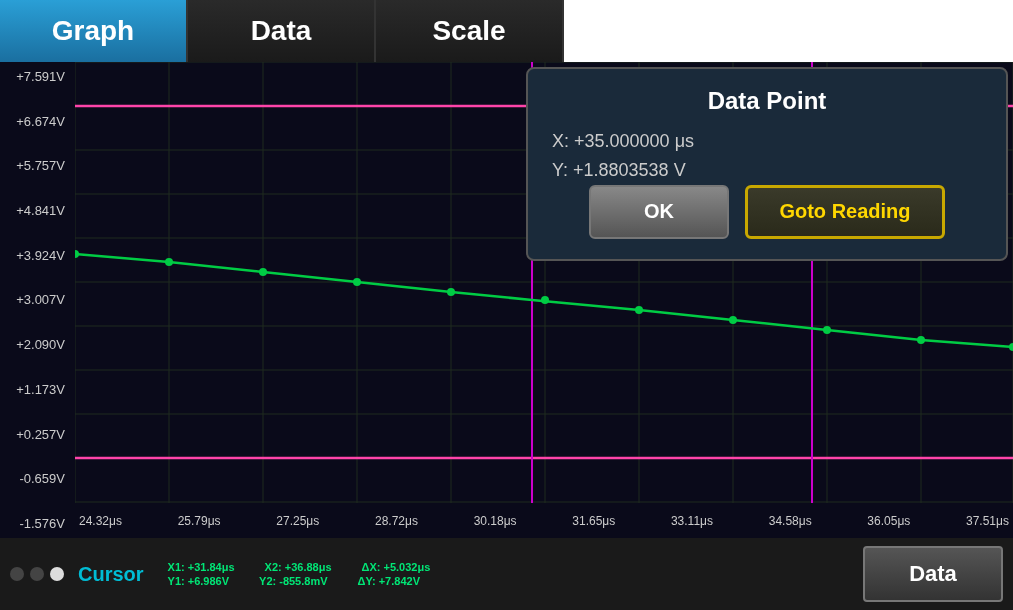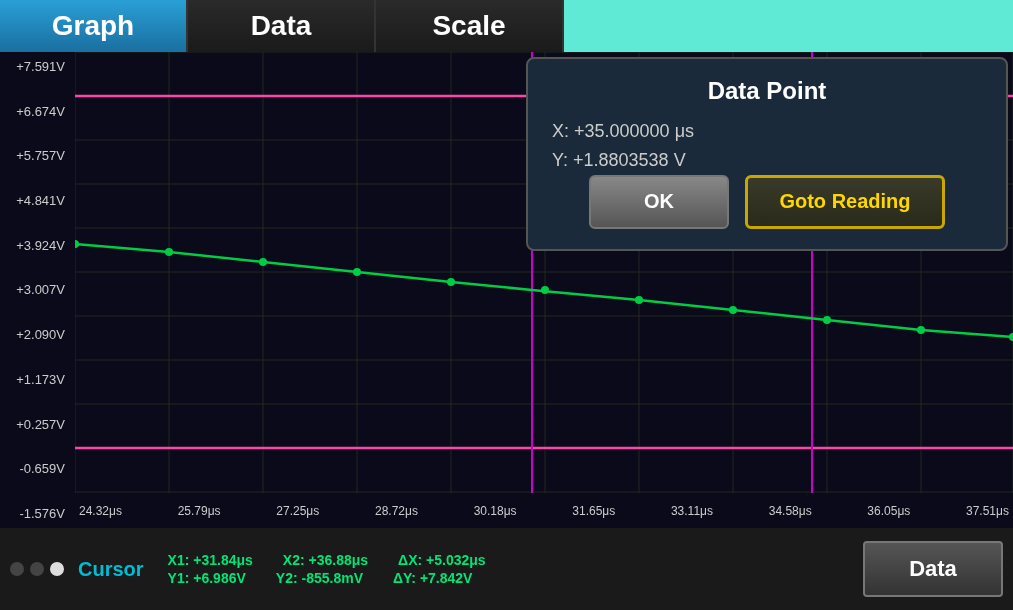--- a/index.html
+++ b/index.html
@@ -8,22 +8,22 @@
       height: 610px;
       background: #000;
       font-family: Arial, sans-serif;
       overflow: hidden;
       position: relative;
     }
 
     
     .tab-bar {
       display: flex;
-      height: 52px;
-      background: #5eead4;
+      height: 62px;
+      background: #ffffff;
       text-align: center;
     }
     .tab {
       flex: 0 0 188px;
       display: flex;
       align-items: center;
       justify-content: center;
       font-size: 28px;
       font-weight: bold;
       color: #fff;
@@ -151,21 +151,21 @@
       align-items: center;
       justify-content: center;
     }
 
     
     .bottom-bar {
       position: absolute;
       bottom: 0;
       left: 0;
       right: 0;
-      height: 82px;
+      height: 72px;
       background: #1a1a1a;
       display: flex;
       align-items: center;
       padding: 0 10px;
       gap: 14px;
     }
     .cursor-dots {
       display: flex;
       gap: 6px;
       align-items: center;
@@ -189,21 +189,21 @@
       display: flex;
       flex-direction: column;
       gap: 2px;
       flex: 1;
     }
     .cursor-row {
       display: flex;
       gap: 30px;
     }
     .stat-val {
-      font-size: 14px;
+      font-size: 11px;
       color: #00e676;
       font-weight: bold;
     }
     .btn-both {
       width: 140px;
       height: 56px;
       background: linear-gradient(to bottom, #555, #333);
       border: 2px solid #777;
       border-radius: 4px;
       color: #fff;

